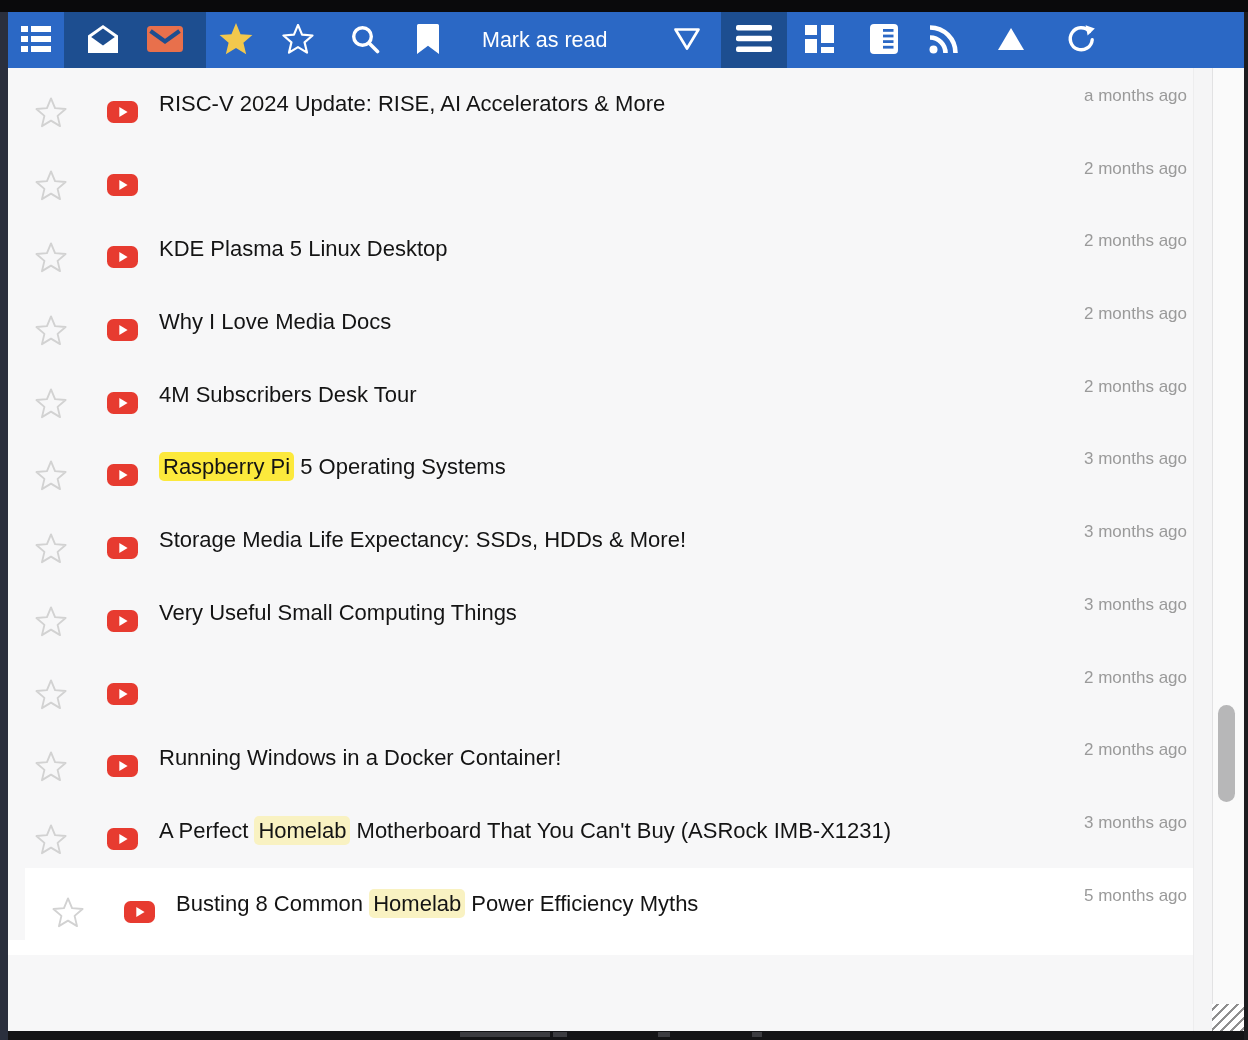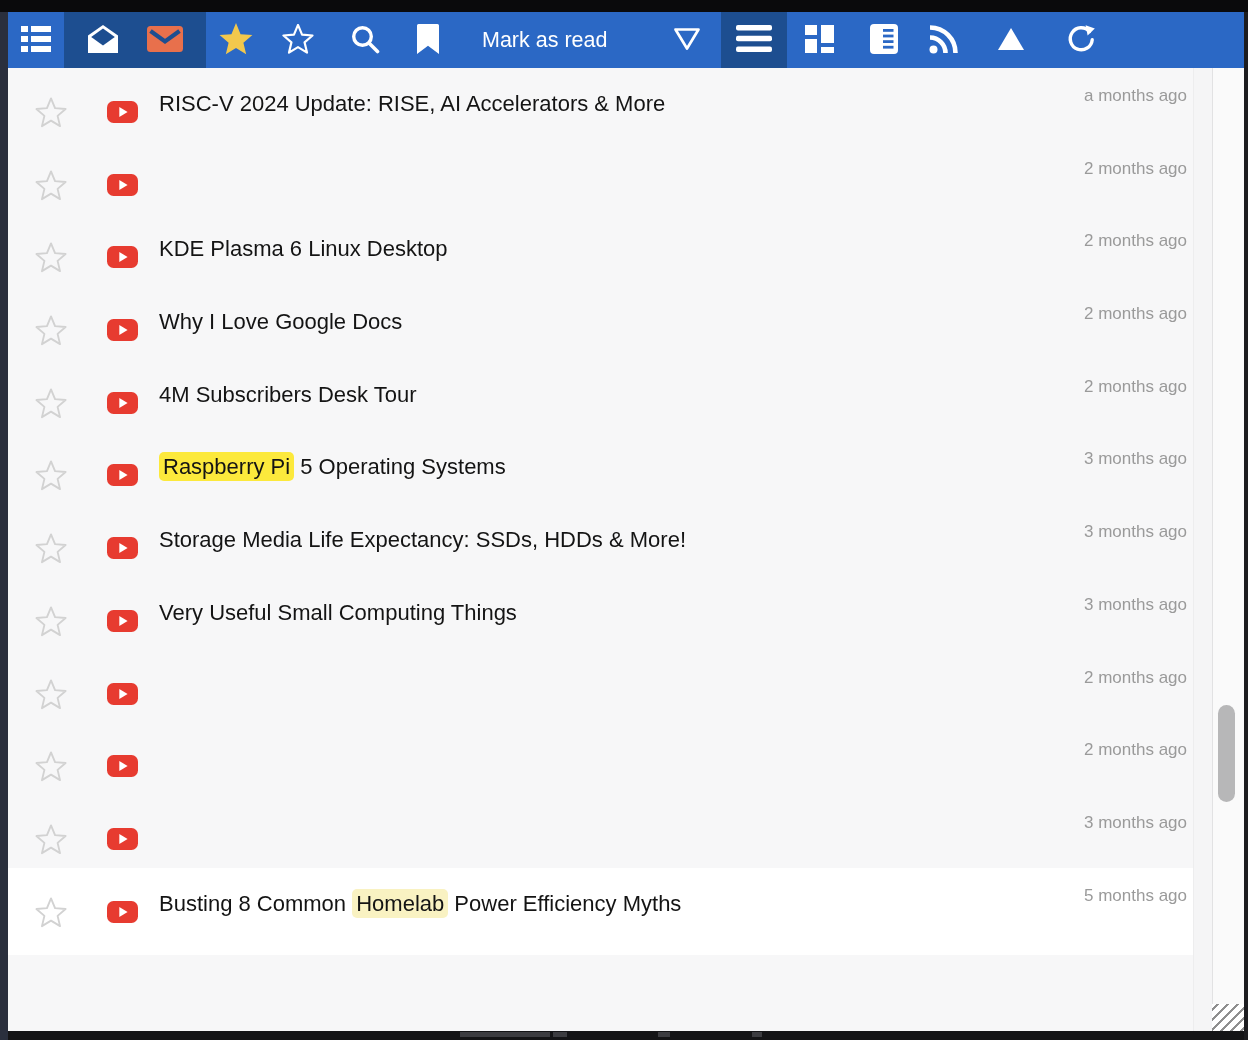--- a/index.html
+++ b/index.html
@@ -188,32 +188,32 @@
     <span class="time">2 months ago</span>
   </div>
         <div class="row">
     <span class="row-star"><svg width="32" height="31" viewBox="0 0 34 32">
               <path fill="none" stroke="#d2d2d2" stroke-width="2" stroke-linejoin="round" d="M17 1 L21.3 11.4 L32.5 12.3 L24 19.6 L26.6 30.5 L17 24.6 L7.4 30.5 L10 19.6 L1.5 12.3 L12.7 11.4 Z"></path>
             </svg></span>
     <span class="yt"><svg width="31" height="22" viewBox="0 0 31 22">
               <rect width="31" height="22" rx="6.5" fill="#e73b30"></rect>
               <path d="M12.3 6 L20.6 11 L12.3 16 Z" fill="#fff"></path>
             </svg></span>
-    <span class="title"><span>KDE Plasma 6 Linux Desktop</span></span>
-    <span class="time">2 months ago</span>
-  </div>
-        <div class="row">
-    <span class="row-star"><svg width="32" height="31" viewBox="0 0 34 32">
-              <path fill="none" stroke="#d2d2d2" stroke-width="2" stroke-linejoin="round" d="M17 1 L21.3 11.4 L32.5 12.3 L24 19.6 L26.6 30.5 L17 24.6 L7.4 30.5 L10 19.6 L1.5 12.3 L12.7 11.4 Z"></path>
-            </svg></span>
-    <span class="yt"><svg width="31" height="22" viewBox="0 0 31 22">
-              <rect width="31" height="22" rx="6.5" fill="#e73b30"></rect>
-              <path d="M12.3 6 L20.6 11 L12.3 16 Z" fill="#fff"></path>
-            </svg></span>
-    <span class="title"><span>Why I Love Google Docs</span></span>
+    <span class="title"><span>KDE Plasma 5 Linux Desktop</span></span>
+    <span class="time">2 months ago</span>
+  </div>
+        <div class="row">
+    <span class="row-star"><svg width="32" height="31" viewBox="0 0 34 32">
+              <path fill="none" stroke="#d2d2d2" stroke-width="2" stroke-linejoin="round" d="M17 1 L21.3 11.4 L32.5 12.3 L24 19.6 L26.6 30.5 L17 24.6 L7.4 30.5 L10 19.6 L1.5 12.3 L12.7 11.4 Z"></path>
+            </svg></span>
+    <span class="yt"><svg width="31" height="22" viewBox="0 0 31 22">
+              <rect width="31" height="22" rx="6.5" fill="#e73b30"></rect>
+              <path d="M12.3 6 L20.6 11 L12.3 16 Z" fill="#fff"></path>
+            </svg></span>
+    <span class="title"><span>Why I Love Media Docs</span></span>
     <span class="time">2 months ago</span>
   </div>
         <div class="row">
     <span class="row-star"><svg width="32" height="31" viewBox="0 0 34 32">
               <path fill="none" stroke="#d2d2d2" stroke-width="2" stroke-linejoin="round" d="M17 1 L21.3 11.4 L32.5 12.3 L24 19.6 L26.6 30.5 L17 24.6 L7.4 30.5 L10 19.6 L1.5 12.3 L12.7 11.4 Z"></path>
             </svg></span>
     <span class="yt"><svg width="31" height="22" viewBox="0 0 31 22">
               <rect width="31" height="22" rx="6.5" fill="#e73b30"></rect>
               <path d="M12.3 6 L20.6 11 L12.3 16 Z" fill="#fff"></path>
             </svg></span>
@@ -264,33 +264,35 @@
     <span class="time">2 months ago</span>
   </div>
         <div class="row">
     <span class="row-star"><svg width="32" height="31" viewBox="0 0 34 32">
               <path fill="none" stroke="#d2d2d2" stroke-width="2" stroke-linejoin="round" d="M17 1 L21.3 11.4 L32.5 12.3 L24 19.6 L26.6 30.5 L17 24.6 L7.4 30.5 L10 19.6 L1.5 12.3 L12.7 11.4 Z"></path>
             </svg></span>
     <span class="yt"><svg width="31" height="22" viewBox="0 0 31 22">
               <rect width="31" height="22" rx="6.5" fill="#e73b30"></rect>
               <path d="M12.3 6 L20.6 11 L12.3 16 Z" fill="#fff"></path>
             </svg></span>
-    <span class="time">2 months ago</span>
-  </div>
-        <div class="row">
-    <span class="row-star"><svg width="32" height="31" viewBox="0 0 34 32">
-              <path fill="none" stroke="#d2d2d2" stroke-width="2" stroke-linejoin="round" d="M17 1 L21.3 11.4 L32.5 12.3 L24 19.6 L26.6 30.5 L17 24.6 L7.4 30.5 L10 19.6 L1.5 12.3 L12.7 11.4 Z"></path>
-            </svg></span>
-    <span class="yt"><svg width="31" height="22" viewBox="0 0 31 22">
-              <rect width="31" height="22" rx="6.5" fill="#e73b30"></rect>
-              <path d="M12.3 6 L20.6 11 L12.3 16 Z" fill="#fff"></path>
-            </svg></span>
+    <span class="title"><span>Running Windows in a Docker Container!</span></span>
+    <span class="time">2 months ago</span>
+  </div>
+        <div class="row">
+    <span class="row-star"><svg width="32" height="31" viewBox="0 0 34 32">
+              <path fill="none" stroke="#d2d2d2" stroke-width="2" stroke-linejoin="round" d="M17 1 L21.3 11.4 L32.5 12.3 L24 19.6 L26.6 30.5 L17 24.6 L7.4 30.5 L10 19.6 L1.5 12.3 L12.7 11.4 Z"></path>
+            </svg></span>
+    <span class="yt"><svg width="31" height="22" viewBox="0 0 31 22">
+              <rect width="31" height="22" rx="6.5" fill="#e73b30"></rect>
+              <path d="M12.3 6 L20.6 11 L12.3 16 Z" fill="#fff"></path>
+            </svg></span>
+    <span class="title"><span>A Perfect </span><span class="hl-pale">Homelab</span><span> Motherboard That You Can't Buy (ASRock IMB-X1231)</span></span>
     <span class="time">3 months ago</span>
   </div>
-        <div class="row" style="background: rgb(255, 255, 255);">
+        <div class="row" style="background: rgb(255, 255, 255); margin-left: 17px;">
     <span class="row-star"><svg width="32" height="31" viewBox="0 0 34 32">
               <path fill="none" stroke="#d2d2d2" stroke-width="2" stroke-linejoin="round" d="M17 1 L21.3 11.4 L32.5 12.3 L24 19.6 L26.6 30.5 L17 24.6 L7.4 30.5 L10 19.6 L1.5 12.3 L12.7 11.4 Z"></path>
             </svg></span>
     <span class="yt"><svg width="31" height="22" viewBox="0 0 31 22">
               <rect width="31" height="22" rx="6.5" fill="#e73b30"></rect>
               <path d="M12.3 6 L20.6 11 L12.3 16 Z" fill="#fff"></path>
             </svg></span>
     <span class="title"><span>Busting 8 Common </span><span class="hl-pale">Homelab</span><span> Power Efficiency Myths</span></span>
     <span class="time">5 months ago</span>
   </div>

